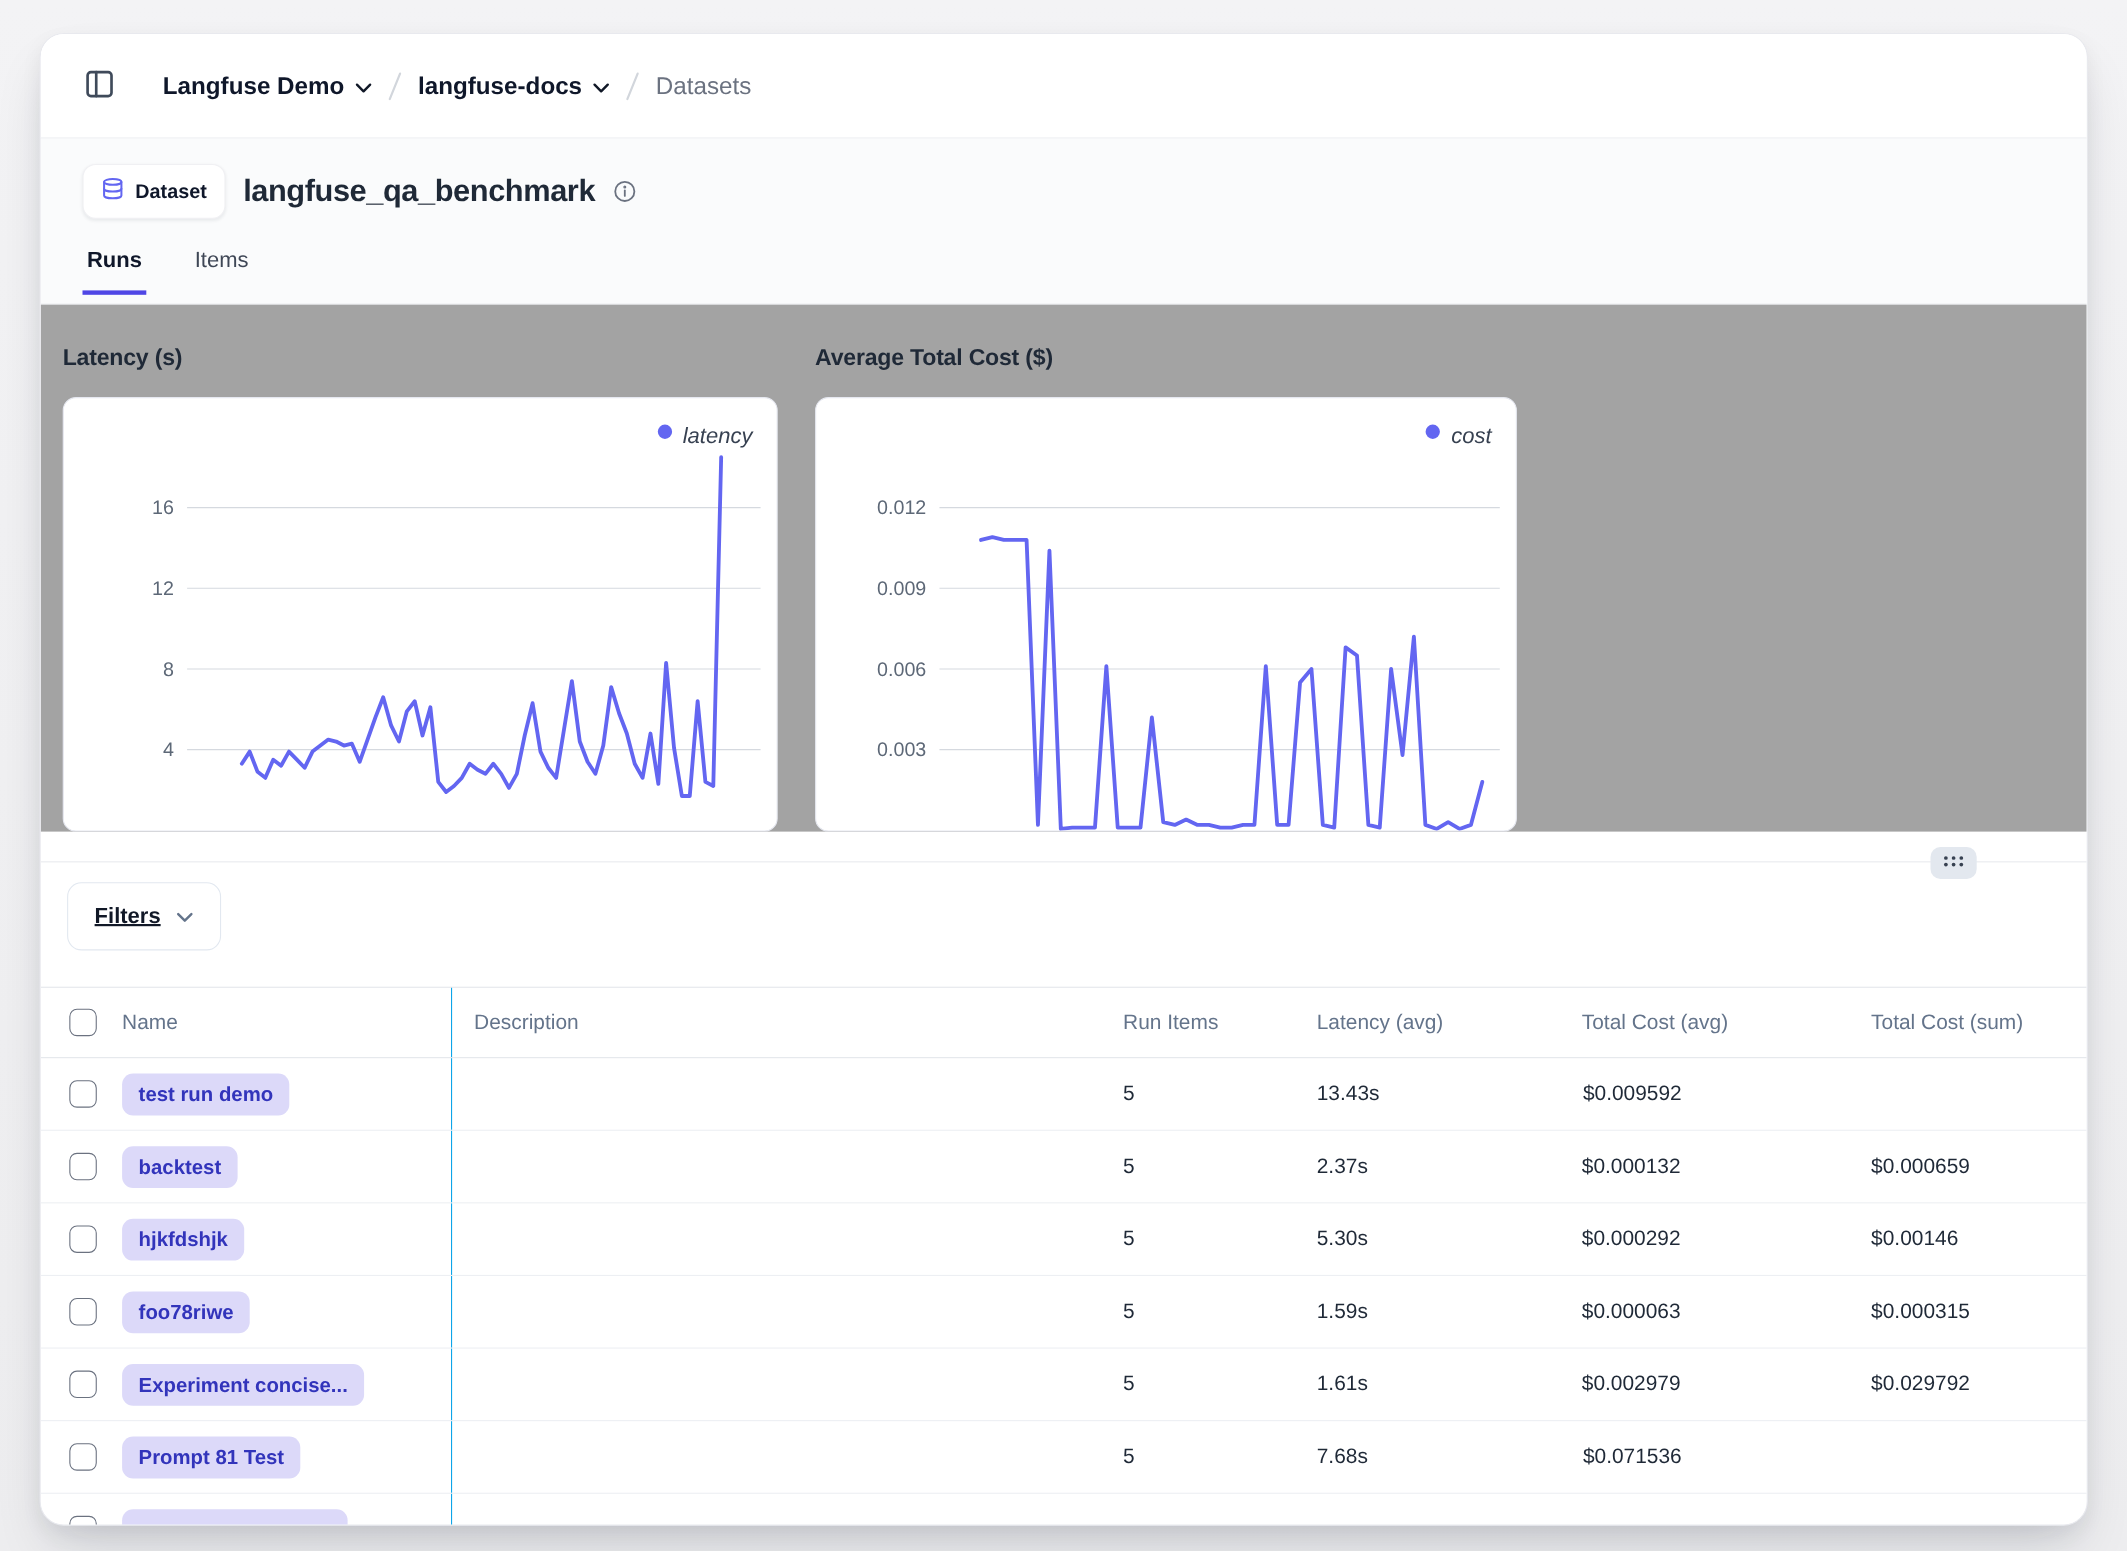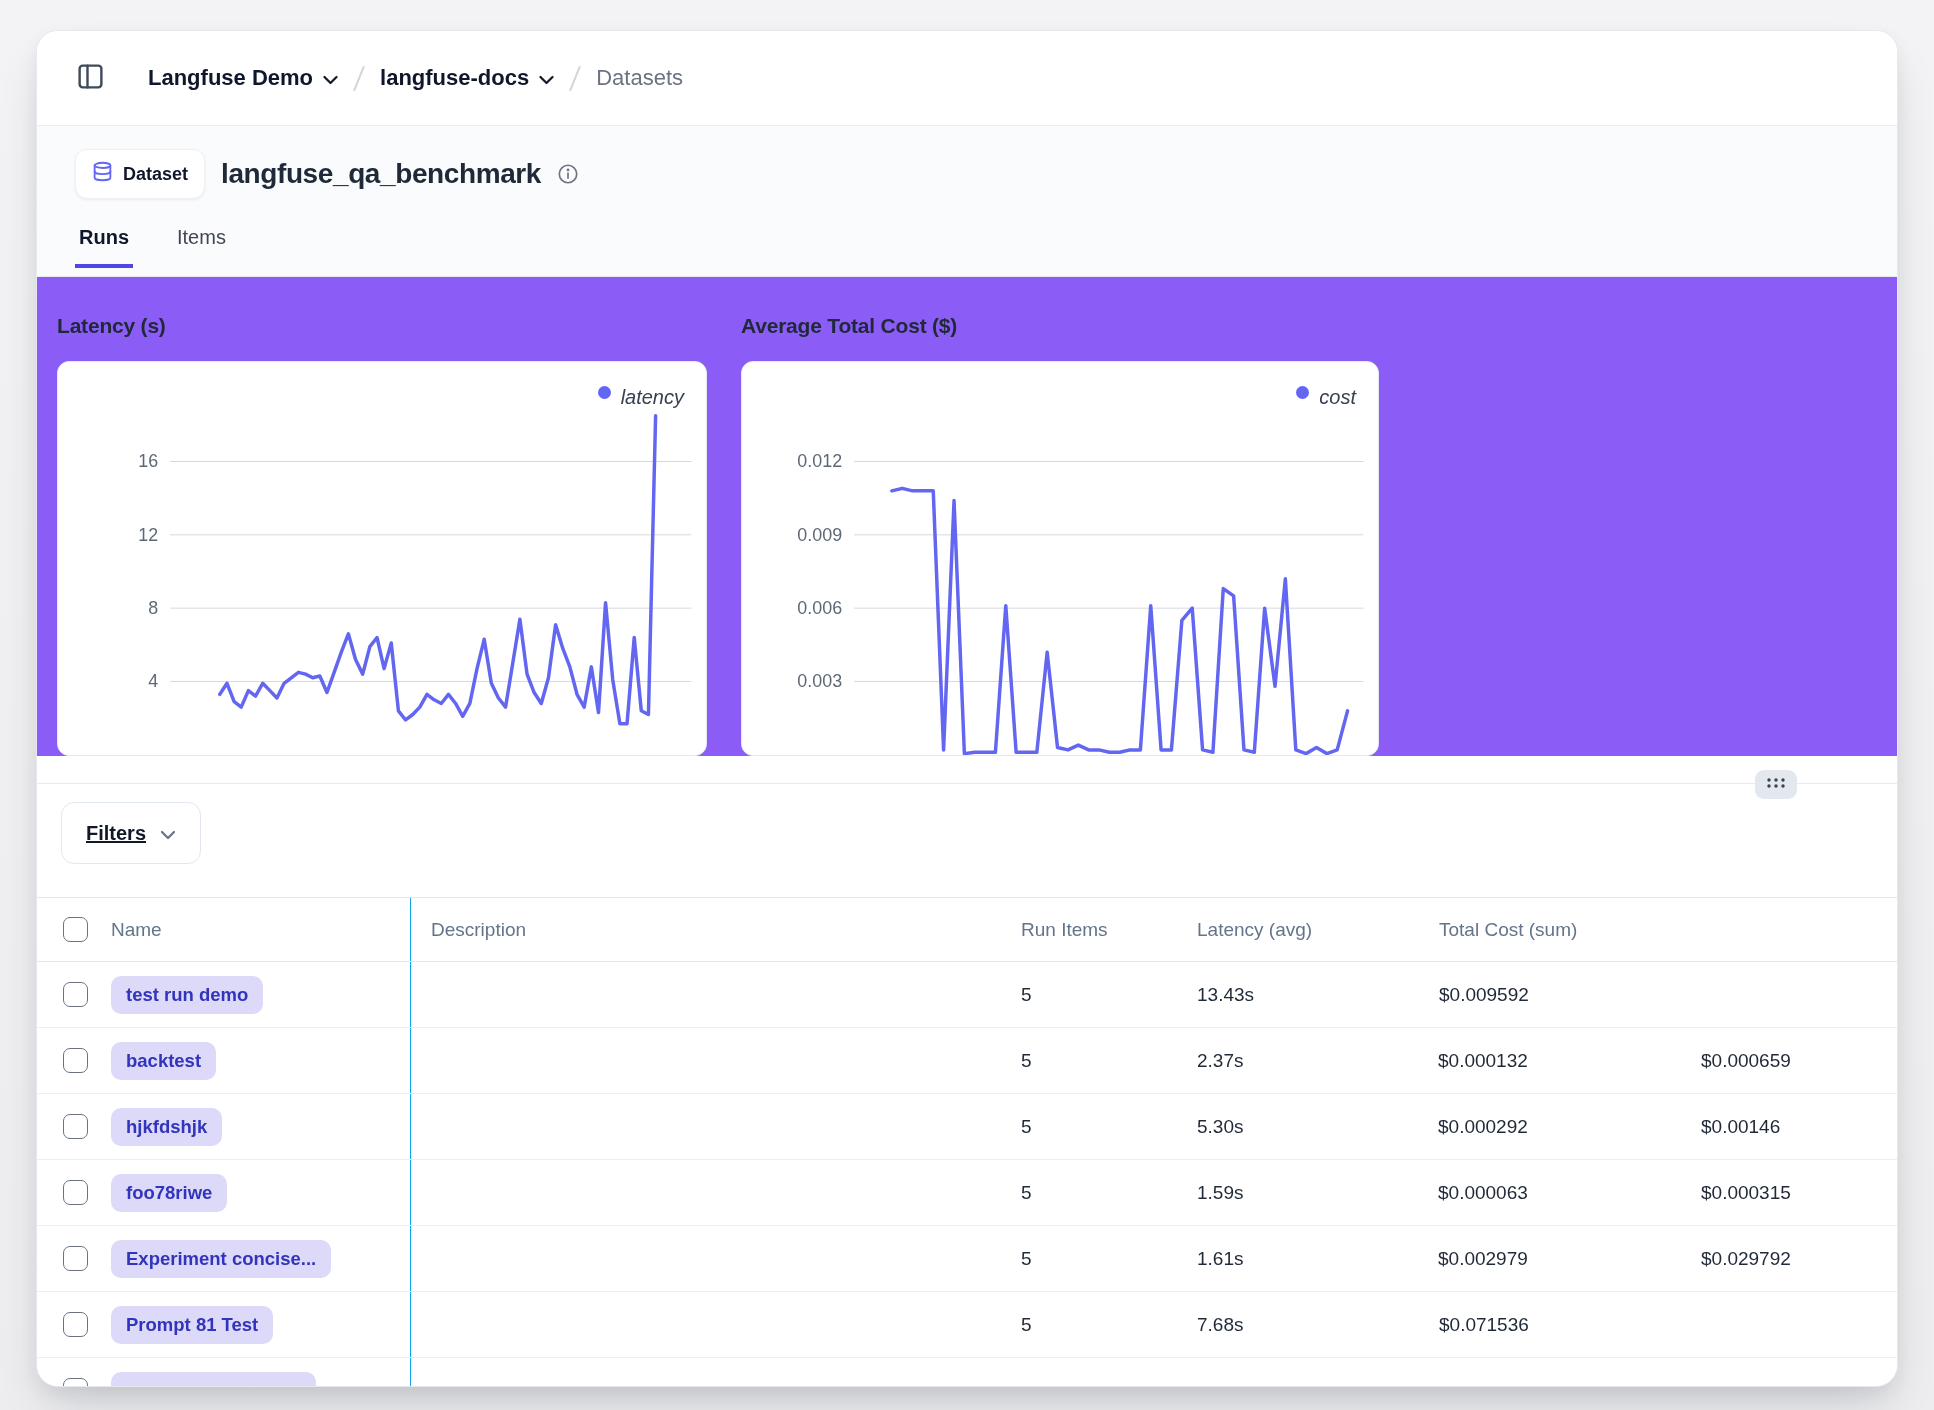--- a/index.html
+++ b/index.html
@@ -28,21 +28,21 @@
   .title-row { display:flex; align-items:center; gap:16px; }
   .ds-badge { display:inline-flex; align-items:center; gap:10px; background:#fff; border:1px solid #f0f0f3;
               box-shadow:0 1px 3px rgba(15,23,42,.07); border-radius:12px; padding:10px 16px;
               font-size:18px; font-weight:700; color:#0f172a; }
   .page-title { font-size:28px; font-weight:700; color:#1f2937; letter-spacing:-0.4px; }
   .tabs { display:flex; gap:40px; margin-top:27px; margin-left:-14px; padding-left:14px; }
   .tab { background:none; border:none; cursor:pointer; font-family:inherit; font-size:20px; padding:0 4px 15px 4px;
          color:#3f4756; font-weight:500; border-bottom:4px solid transparent; }
   .tab.active { color:#0f172a; font-weight:600; border-bottom-color:#4f46e5; }
   
-  .charts { padding:37px 0 0 20px; display:flex; gap:34px; background:#8b5cf6; }
+  .charts { padding:37px 0 0 20px; display:flex; gap:34px; background:#a3a3a3; }
   .chart-title { font-size:21px; font-weight:700; color:#1f2937; margin-bottom:23px; letter-spacing:-0.2px; }
   .chart-card { position:relative; height:395px; border:1px solid #e6e8f0; border-radius:12px; background:#fff; }
   .chart-card svg { position:absolute; left:0; top:0; width:100%; height:100%; }
   .legend { position:absolute; top:24px; right:22px; display:flex; align-items:flex-start; gap:10px;font-style:italic; }
   .legend-dot { width:13px; height:13px; border-radius:50%; background:#6366f1; }
   .legend-label { font-size:20px; color:#374151; font-weight:500; }
   
   .split { position:relative; margin-top:27px; border-top:1px solid #e8eaee; }
   .grip { position:absolute; top:-14px; right:100px; width:42px; height:29px; border-radius:9px;
           background:#e3e8ef; border:none; cursor:pointer; display:flex; align-items:center; justify-content:center; }
@@ -200,20 +200,21 @@
 
   <div class="runs-table">
     <div class="trow thead-row">
       <div class="cell c-check">
           <span class="checkbox"></span>
         </div>
       <div class="cell c-name th">Name</div>
       <div class="cell c-desc th">Description</div>
       <div class="cell c-items th">Run Items</div>
       <div class="cell c-lat th">Latency (avg)</div>
+      <div class="cell c-cavg th">Total Cost (avg)</div>
       <div class="cell c-csum th">Total Cost (sum)</div>
     </div>
     <div id="tbody">
         <div class="trow data-row">
           <div class="cell c-check">
             <span class="checkbox"></span>
           </div>
           <div class="cell c-name">
             <span class="pill">test run demo</span>
           </div>

